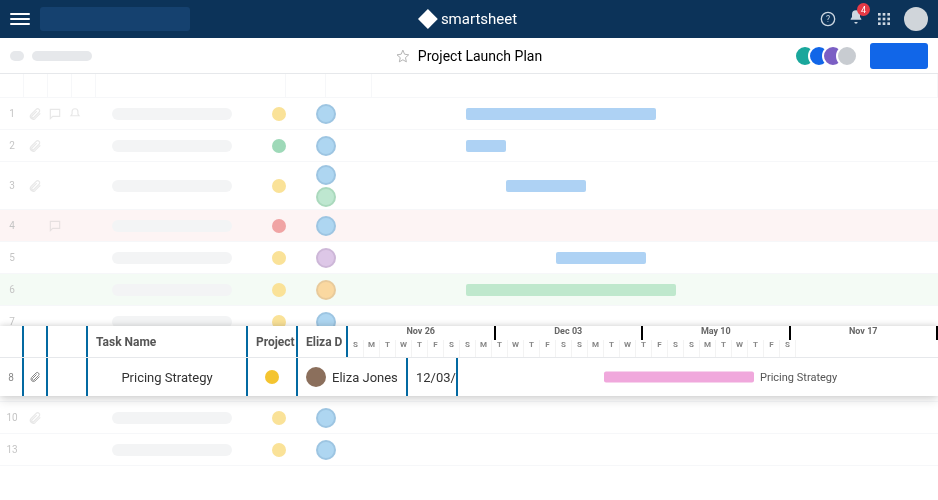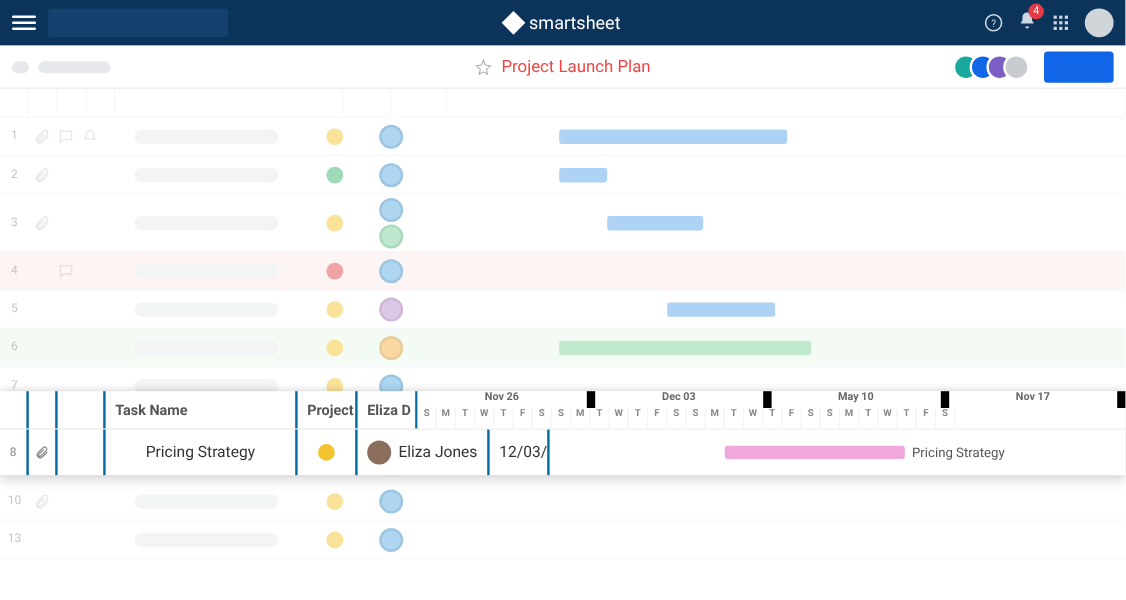--- a/index.html
+++ b/index.html
@@ -14,21 +14,21 @@
 .navbar .brand .logo { width: 14px; height: 14px; background: #fff; transform: rotate(45deg); }
 .navbar .right { margin-left: auto; display: flex; align-items: center; gap: 12px; }
 .navbar .icon { width: 16px; height: 16px; fill: #cdd7e1; cursor: pointer; }
 .navbar .bell-wrap { position: relative; }
 .navbar .badge { position: absolute; top: -6px; right: -6px; background: #e63946; color: #fff; font-size: 9px; width: 13px; height: 13px; border-radius: 50%; display: flex; align-items: center; justify-content: center; }
 .navbar .avatar { width: 24px; height: 24px; border-radius: 50%; background: #d0d5da; }
 
 
 .subheader { height: 36px; background: #fff; border-bottom: 1px solid #e6e8eb; display: flex; align-items: center; padding: 0 10px; position: relative; }
 .subheader .ph { height: 10px; background: #e6e8eb; border-radius: 5px; }
-.subheader .center { position: absolute; left: 50%; transform: translateX(-50%); display: flex; align-items: center; gap: 8px; font-size: 14px; color: #ef4444; }
+.subheader .center { position: absolute; left: 50%; transform: translateX(-50%); display: flex; align-items: center; gap: 8px; font-size: 14px; color: #000000; }
 .subheader .star { width: 14px; height: 14px; fill: none; stroke: #aaa; }
 .subheader .right { margin-left: auto; display: flex; align-items: center; gap: 4px; }
 .subheader .stack { display: flex; }
 .subheader .stack .circ { width: 22px; height: 22px; border-radius: 50%; border: 2px solid #fff; margin-left: -8px; }
 .subheader .bluebtn { width: 58px; height: 26px; background: #1166e8; border-radius: 3px; margin-left: 8px; }
 
 
 .dim { position: absolute; top: 74px; left: 0; right: 0; bottom: 0; filter: opacity(0.5); background: #fff; }
 .dim-row { height: 32px; border-bottom: 1px solid #eceff2; display: flex; align-items: center; }
 .dim-row.red { background: #fbe9e9; }
@@ -65,21 +65,21 @@
 .focus .col.num { width: 24px; justify-content: center; font-size: 10px; color: #888; padding: 0; }
 .focus .col.attach { width: 24px; justify-content: center; padding: 0; }
 .focus .col.blank { width: 40px; }
 .focus .col.task { width: 160px; justify-content: center; }
 .focus .col.health { width: 50px; justify-content: center; }
 .focus .col.assigned { width: 110px; }
 .focus .col.start { width: 50px; overflow: hidden; white-space: nowrap; }
 .focus .gantt { flex: 1; position: relative; background: #fff; }
 .focus .timeline-head { display: flex; flex-direction: column; height: 100%; }
 .focus .months { display: flex; height: 14px; font-size: 9px; color: #666; }
-.focus .months div { flex: 1; text-align: center; border-right: 7px solid #000000; }
+.focus .months div { flex: 1; text-align: center; border-right: 2px solid #000000; }
 .focus .days { display: flex; height: 18px; font-size: 8px; color: #888; }
 .focus .days div { width: 16px; text-align: center; border-right: 1px solid #f3f3f3; }
 .focus .gantt-row { position: relative; height: 100%; }
 .focus .gantt-row .bar { position: absolute; top: 50%; transform: translateY(-50%); height: 11px; border-radius: 2px; }
 .focus .gantt-row .label { position: absolute; top: 50%; transform: translateY(-50%); font-size: 11px; color: #555; }
 
 .health-dot { width: 14px; height: 14px; border-radius: 50%; }
 .assignee-img { width: 20px; height: 20px; border-radius: 50%; background: #8b6f5c; margin-right: 6px; }
 .clip-ic { width: 12px; height: 14px; }
 </style>

